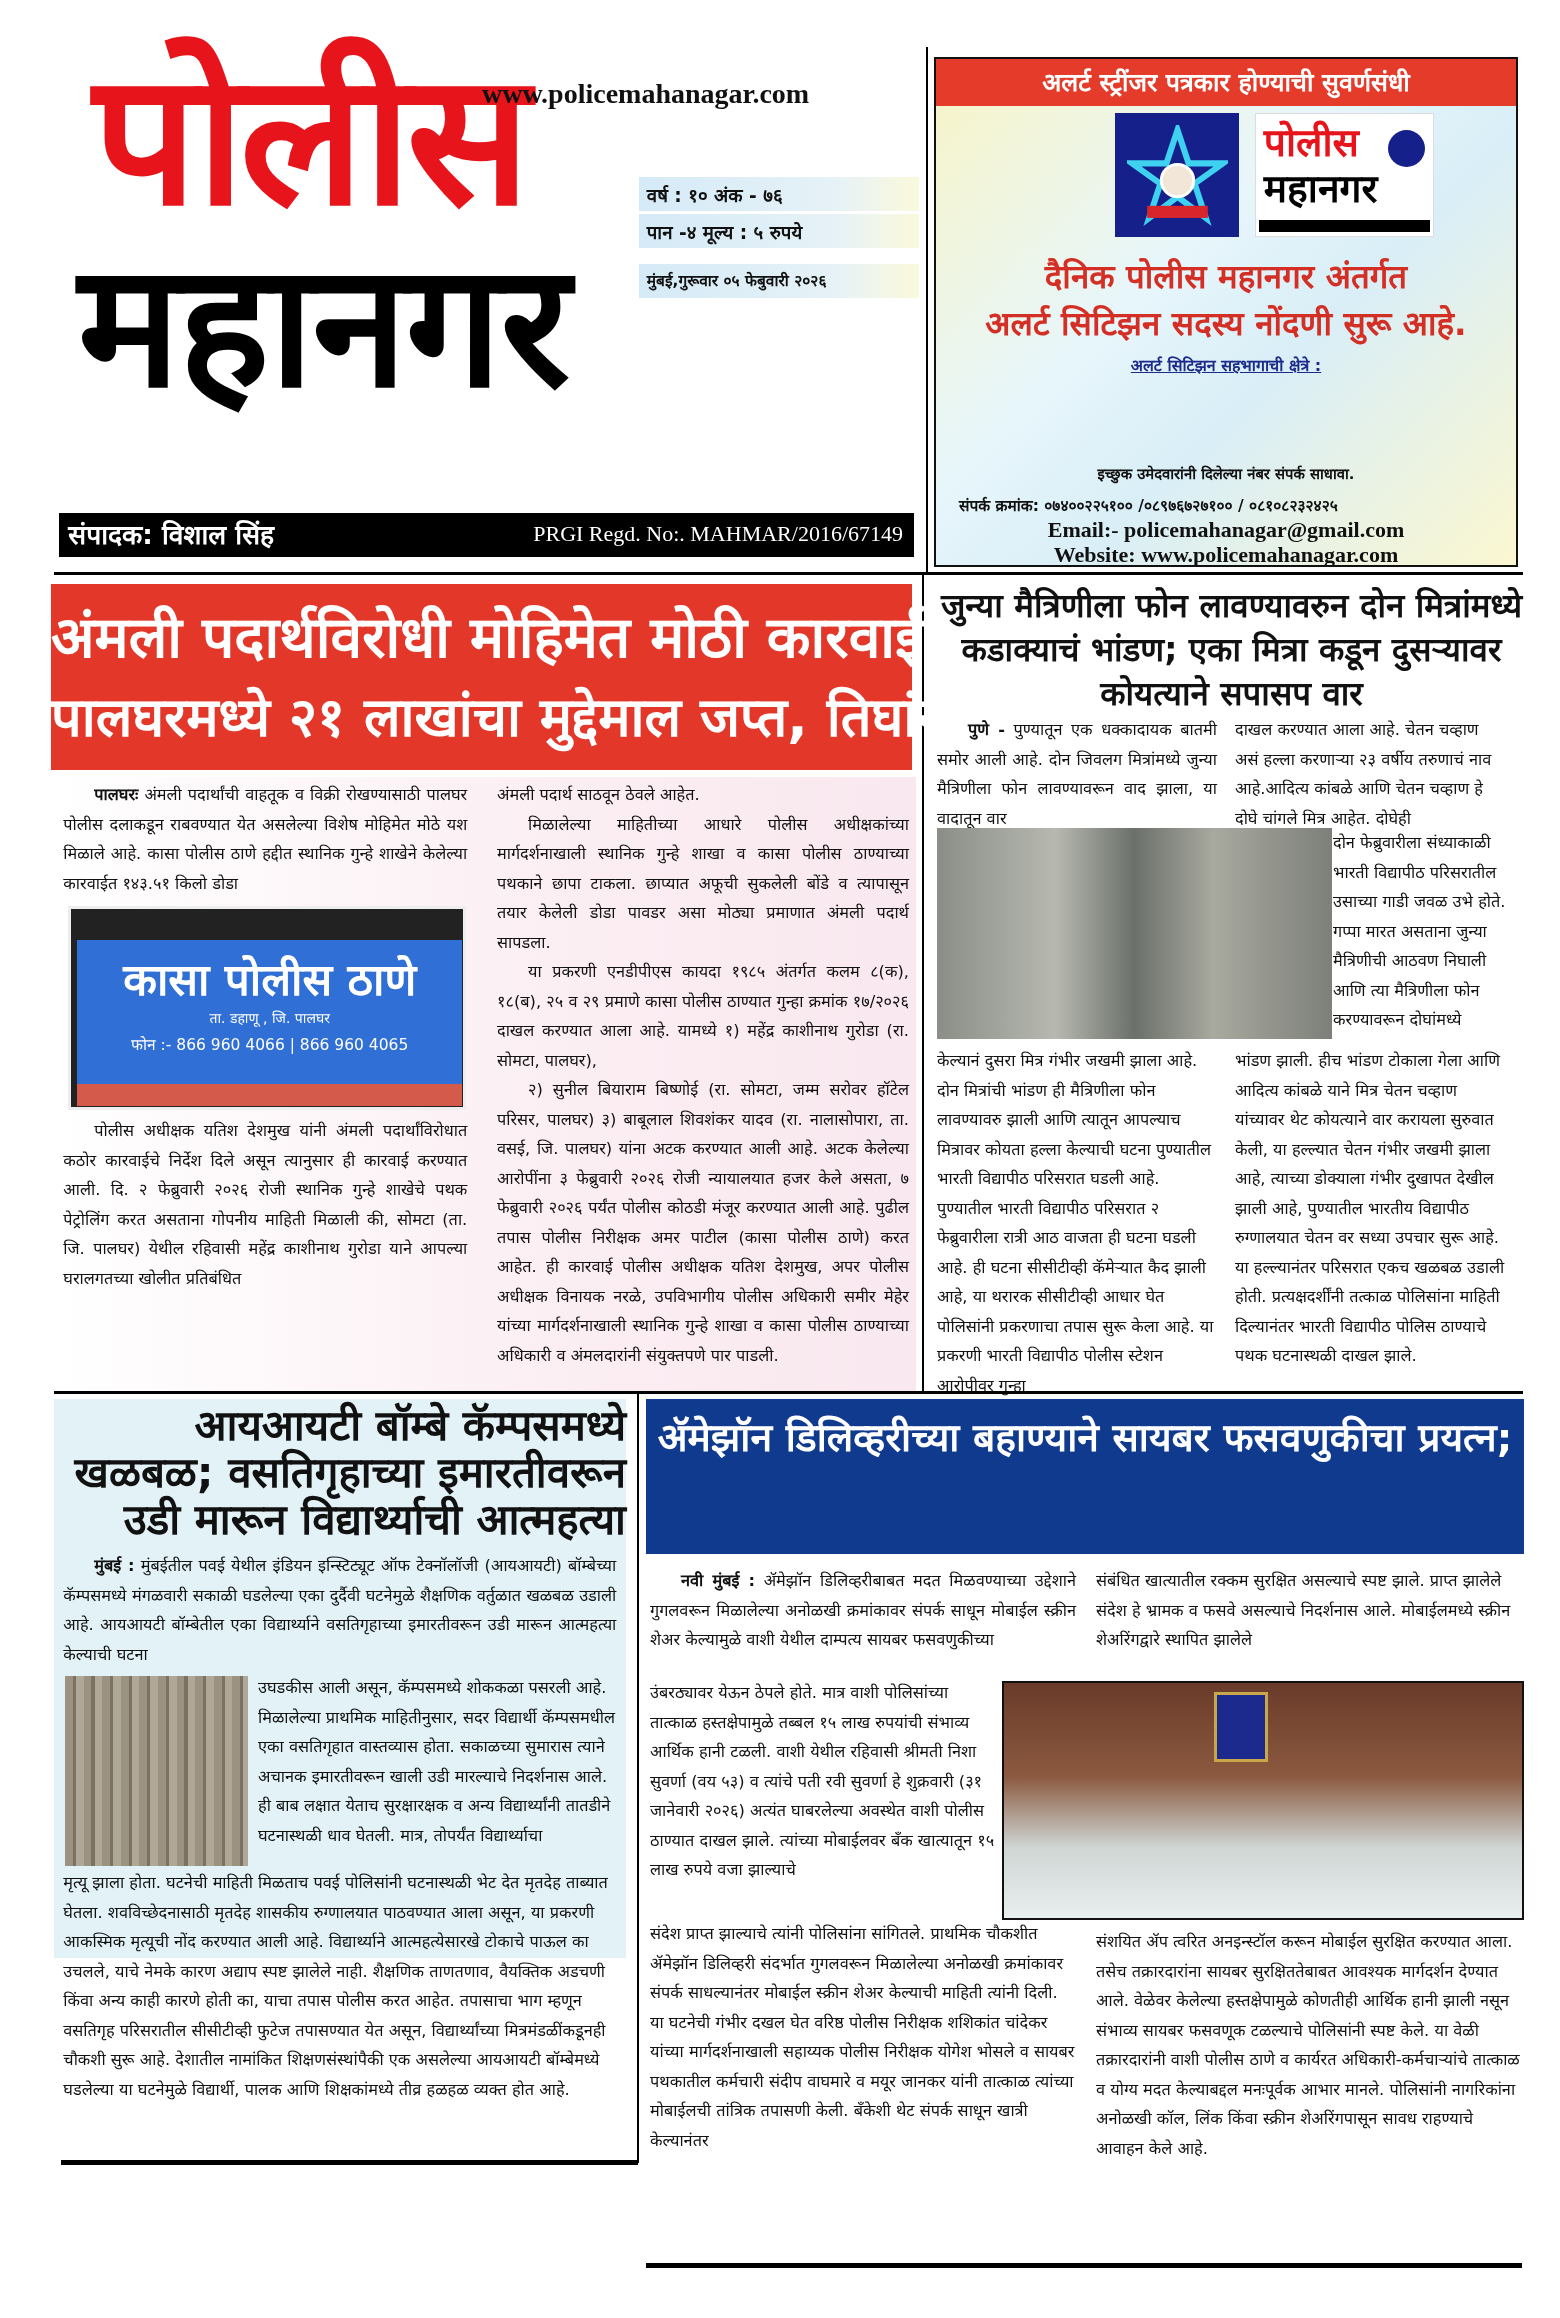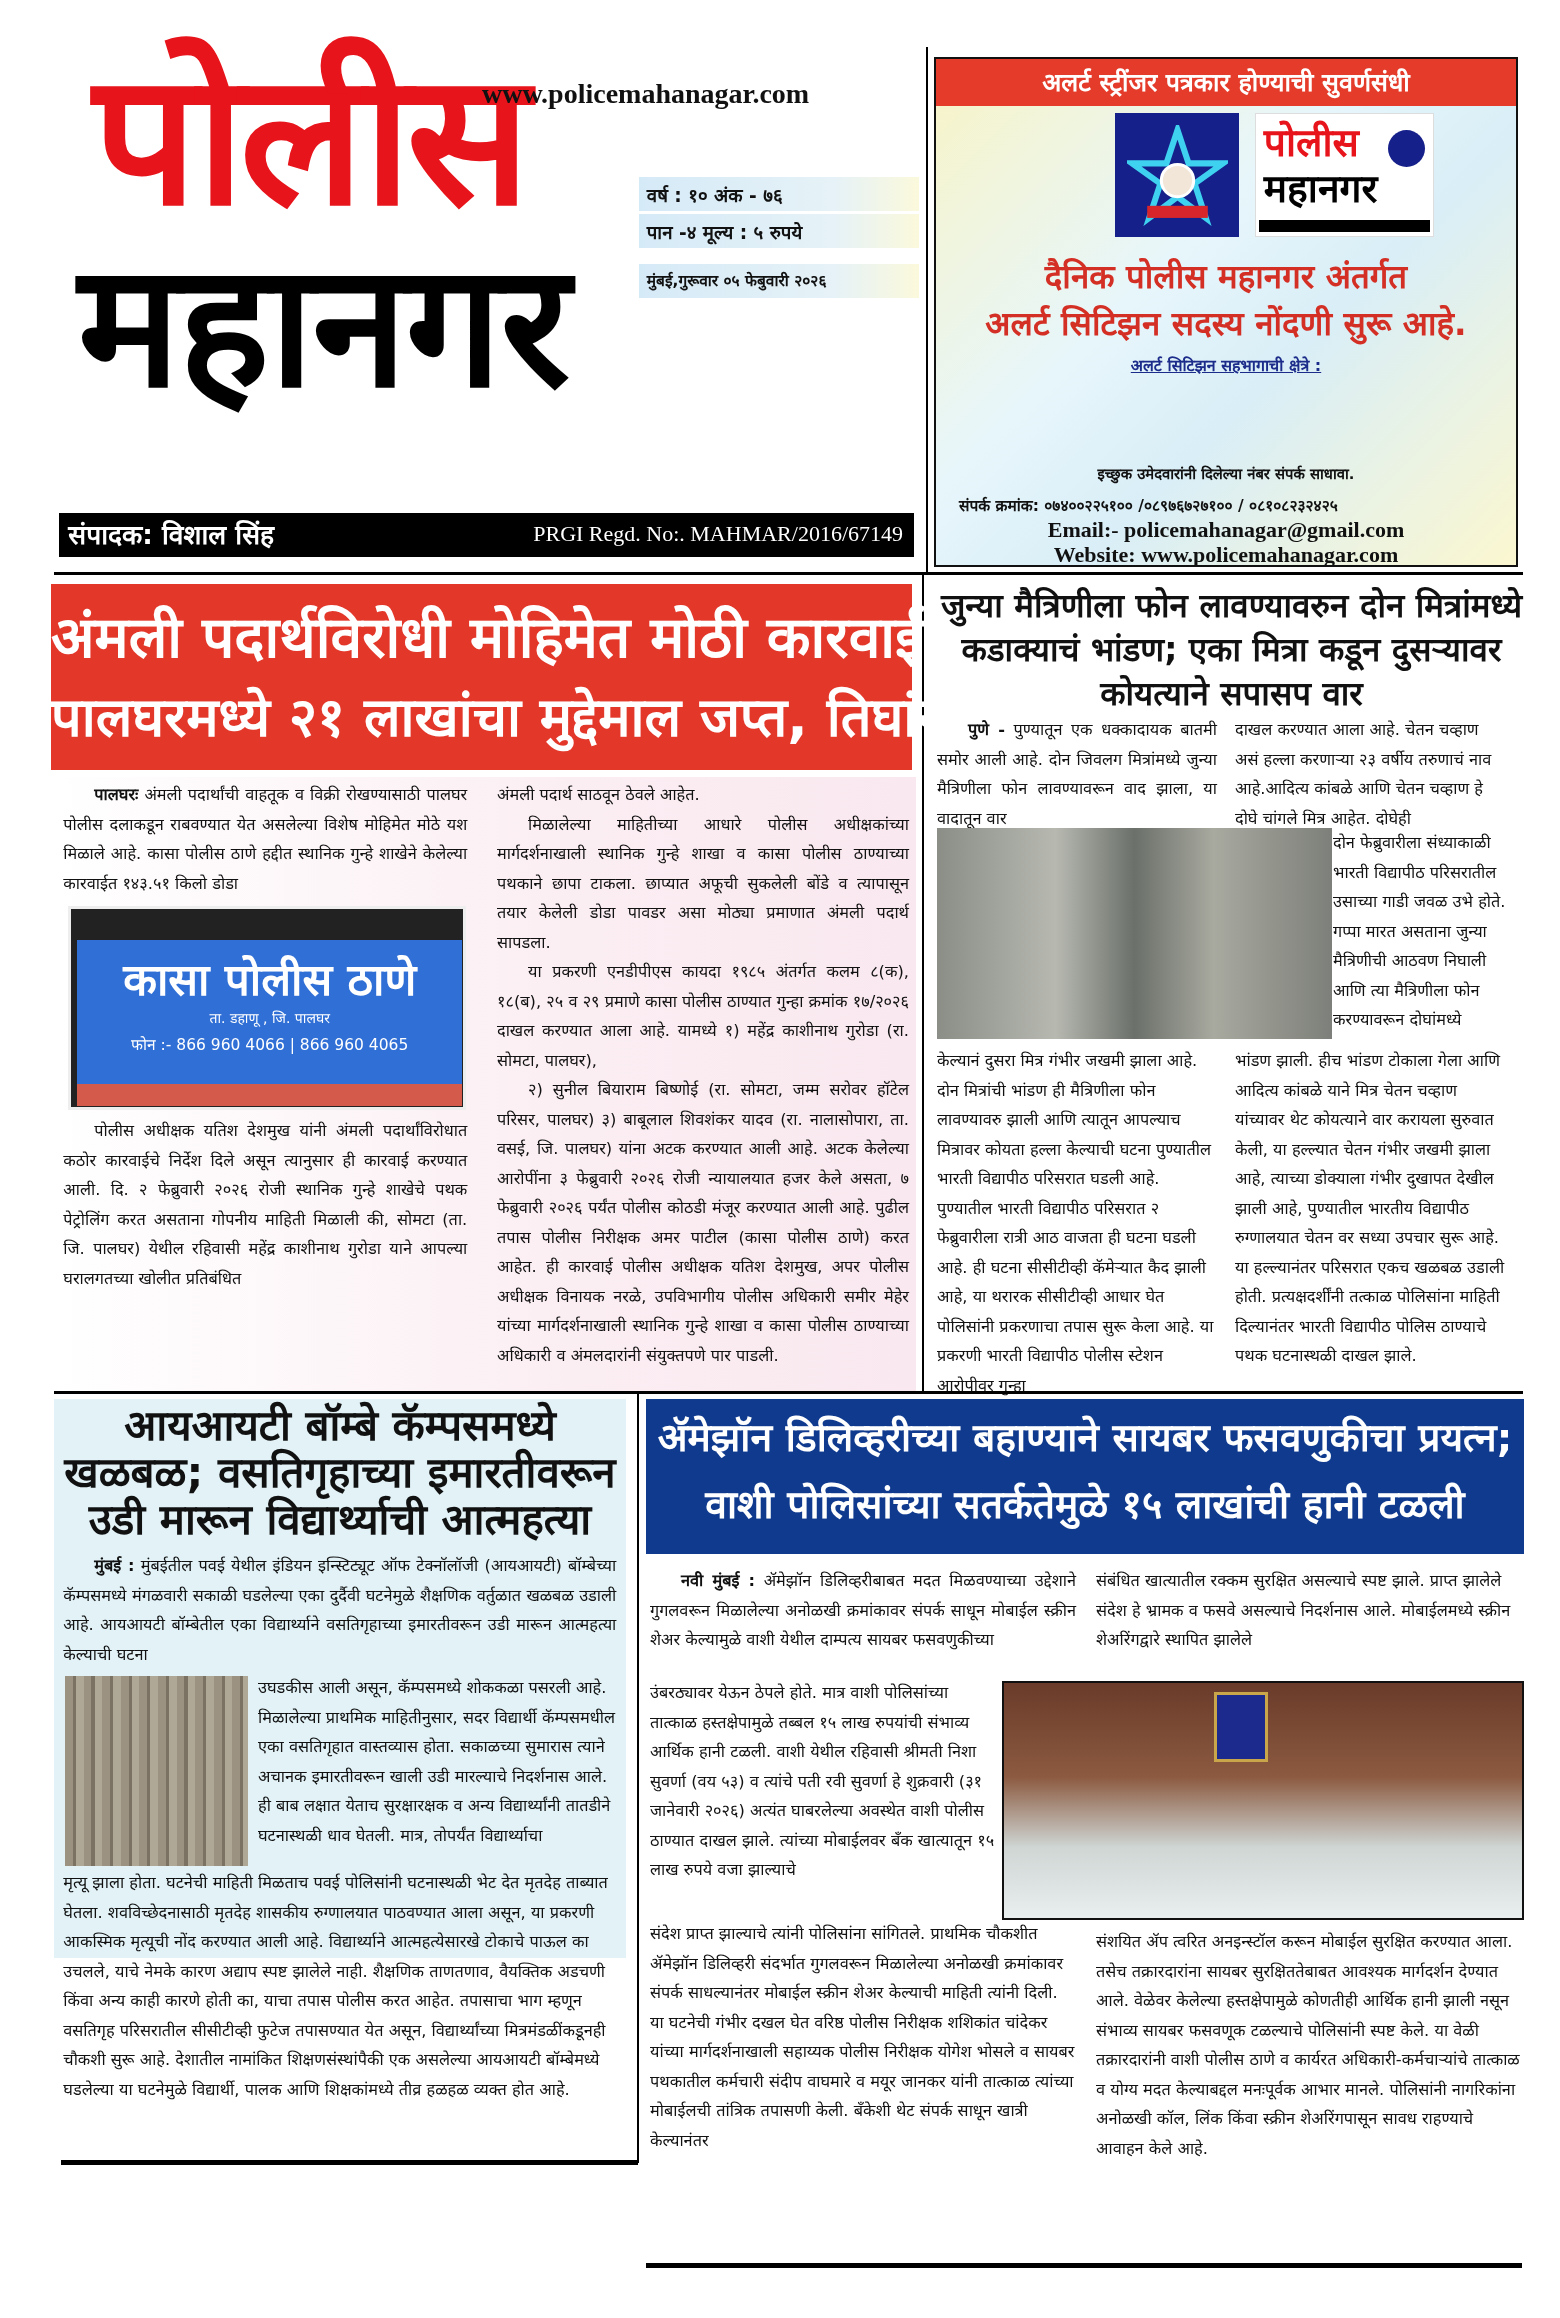--- a/index.html
+++ b/index.html
@@ -44,21 +44,21 @@
 
 #s2-head{left:940px;top:584px;width:583px;text-align:center;font-size:33px;font-weight:bold;line-height:44px}
 #s2-col1a{left:937px;top:715px;width:280px}
 #s2-col2a{left:1235px;top:715px;width:272px}
 #s2-photo{left:937px;top:828px;width:395px;height:211px;background:linear-gradient(90deg,#8a8e86,#b7b9b1 30%,#6b706a 50%,#a8a99f 70%,#7d807a)}
 #s2-col2b{left:1333px;top:828px;width:176px}
 #s2-col1c{left:937px;top:1046px;width:280px}
 #s2-col2c{left:1235px;top:1046px;width:272px}
 
 #s3-box{left:54px;top:1399px;width:572px;height:559px;background:#e2f2f7}
-#s3-head{left:0;top:3.1px;width:100%;text-align:center;font-size:42px;font-weight:bold;line-height:47px}
+#s3-head{left:0;top:3.1px;width:100%;text-align:right;font-size:42px;font-weight:bold;line-height:47px}
 #s3-text{left:9.3px;top:152px;width:553px}
 #s3-photo{left:11px;top:277px;width:183px;height:190px;background:repeating-linear-gradient(90deg,#9c9281 0 7.8px,#7b7263 7.8px 11px,#b0a896 11px 18.6px)}
 #s3-wrap{left:204px;top:274px;width:359px}
 #s3-bottom{left:9.3px;top:469px;width:553px}
 
 #s4-banner{left:646px;top:1399px;width:878px;height:155px;background:#0f3a8e;color:#fff;text-align:center;font-weight:bold}
 #s4-h1{left:0;top:7.8px;width:100%;font-size:39px;line-height:62px;white-space:nowrap}
 #s4-h2{left:0;top:75px;width:100%;font-size:39px;line-height:62px;white-space:nowrap}
 #s4-col1a{left:650px;top:1566px;width:426px}
 #s4-col1b{left:650px;top:1678px;width:345px}
@@ -156,21 +156,20 @@
     <p style="text-indent:31px"><b>मुंबई :</b> <span>मुंबईतील पवई येथील इंडियन इन्स्टिट्यूट ऑफ टेक्नॉलॉजी (आयआयटी) बॉम्बेच्या कॅम्पसमध्ये मंगळवारी सकाळी घडलेल्या एका दुर्दैवी घटनेमुळे शैक्षणिक वर्तुळात खळबळ उडाली आहे. आयआयटी बॉम्बेतील एका विद्यार्थ्याने वसतिगृहाच्या इमारतीवरून उडी मारून आत्महत्या केल्याची घटना</span></p>
   </div>
   <div class="abs" id="s3-photo"></div>
   <div class="col" id="s3-wrap">उघडकीस आली असून, कॅम्पसमध्ये शोककळा पसरली आहे. मिळालेल्या प्राथमिक माहितीनुसार, सदर विद्यार्थी कॅम्पसमधील एका वसतिगृहात वास्तव्यास होता. सकाळच्या सुमारास त्याने अचानक इमारतीवरून खाली उडी मारल्याचे निदर्शनास आले. ही बाब लक्षात येताच सुरक्षारक्षक व अन्य विद्यार्थ्यांनी तातडीने घटनास्थळी धाव घेतली. मात्र, तोपर्यंत विद्यार्थ्याचा</div>
   <div class="col" id="s3-bottom">मृत्यू झाला होता. घटनेची माहिती मिळताच पवई पोलिसांनी घटनास्थळी भेट देत मृतदेह ताब्यात घेतला. शवविच्छेदनासाठी मृतदेह शासकीय रुग्णालयात पाठवण्यात आला असून, या प्रकरणी आकस्मिक मृत्यूची नोंद करण्यात आली आहे. विद्यार्थ्याने आत्महत्येसारखे टोकाचे पाऊल का उचलले, याचे नेमके कारण अद्याप स्पष्ट झालेले नाही. शैक्षणिक ताणतणाव, वैयक्तिक अडचणी किंवा अन्य काही कारणे होती का, याचा तपास पोलीस करत आहेत. तपासाचा भाग म्हणून वसतिगृह परिसरातील सीसीटीव्ही फुटेज तपासण्यात येत असून, विद्यार्थ्यांच्या मित्रमंडळींकडूनही चौकशी सुरू आहे. देशातील नामांकित शिक्षणसंस्थांपैकी एक असलेल्या आयआयटी बॉम्बेमध्ये घडलेल्या या घटनेमुळे विद्यार्थी, पालक आणि शिक्षकांमध्ये तीव्र हळहळ व्यक्त होत आहे.</div>
 </div>
 <div class="abs rule" style="left:61px;top:2160px;width:577px;height:4.7px"></div>
 
 <div class="abs" id="s4-banner">
   <div class="abs" id="s4-h1">ॲमेझॉन डिलिव्हरीच्या बहाण्याने सायबर फसवणुकीचा प्रयत्न;</div>
-  <div class="abs" id="s4-h2">वाशी पोलिसांच्या सतर्कतेमुळे १५ लाखांची हानी टळली</div>
 </div>
 <div class="col" id="s4-col1a">
   <p style="text-indent:31px"><b>नवी मुंबई :</b> <span>ॲमेझॉन डिलिव्हरीबाबत मदत मिळवण्याच्या उद्देशाने गुगलवरून मिळालेल्या अनोळखी क्रमांकावर संपर्क साधून मोबाईल स्क्रीन शेअर केल्यामुळे वाशी येथील दाम्पत्य सायबर फसवणुकीच्या</span></p>
 </div>
 <div class="col" id="s4-col1b">उंबरठ्यावर येऊन ठेपले होते. मात्र वाशी पोलिसांच्या तात्काळ हस्तक्षेपामुळे तब्बल १५ लाख रुपयांची संभाव्य आर्थिक हानी टळली. वाशी येथील रहिवासी श्रीमती निशा सुवर्णा (वय ५३) व त्यांचे पती रवी सुवर्णा हे शुक्रवारी (३१ जानेवारी २०२६) अत्यंत घाबरलेल्या अवस्थेत वाशी पोलीस ठाण्यात दाखल झाले. त्यांच्या मोबाईलवर बँक खात्यातून १५ लाख रुपये वजा झाल्याचे</div>
 <div class="col" id="s4-col2a">संबंधित खात्यातील रक्कम सुरक्षित असल्याचे स्पष्ट झाले. प्राप्त झालेले संदेश हे भ्रामक व फसवे असल्याचे निदर्शनास आले. मोबाईलमध्ये स्क्रीन शेअरिंगद्वारे स्थापित झालेले</div>
 <div class="abs" id="s4-photo">
   <div class="abs" style="left:210px;top:9.3px;width:54px;height:70px;background:#1b2a8c;border:3.1px solid #c9a64a"></div>
 </div>
 <div class="col" id="s4-col1c">संदेश प्राप्त झाल्याचे त्यांनी पोलिसांना सांगितले. प्राथमिक चौकशीत ॲमेझॉन डिलिव्हरी संदर्भात गुगलवरून मिळालेल्या अनोळखी क्रमांकावर संपर्क साधल्यानंतर मोबाईल स्क्रीन शेअर केल्याची माहिती त्यांनी दिली. या घटनेची गंभीर दखल घेत वरिष्ठ पोलीस निरीक्षक शशिकांत चांदेकर यांच्या मार्गदर्शनाखाली सहाय्यक पोलीस निरीक्षक योगेश भोसले व सायबर पथकातील कर्मचारी संदीप वाघमारे व मयूर जानकर यांनी तात्काळ त्यांच्या मोबाईलची तांत्रिक तपासणी केली. बँकेशी थेट संपर्क साधून खात्री केल्यानंतर</div>

